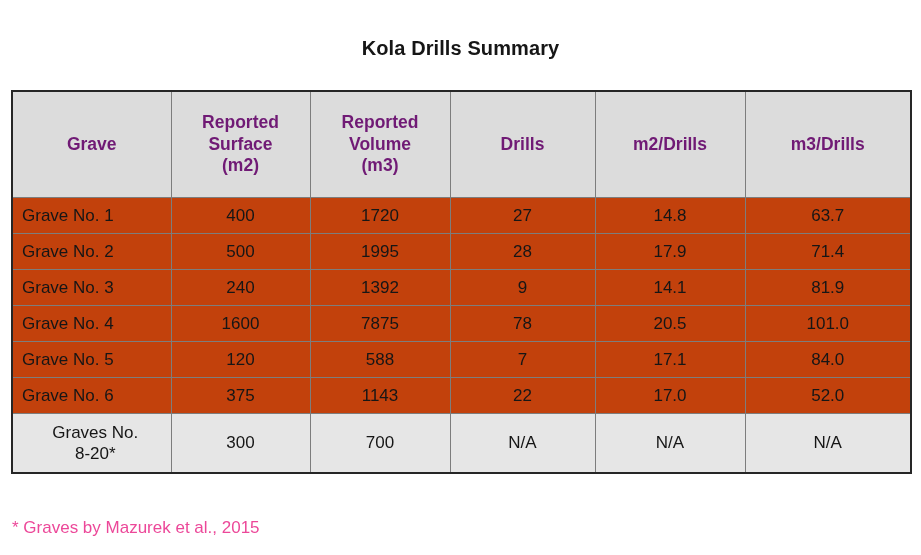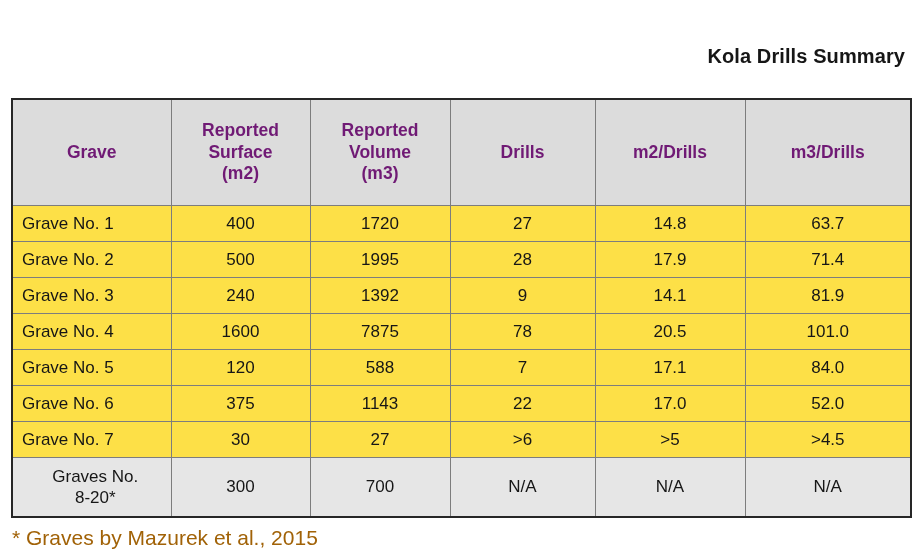--- a/index.html
+++ b/index.html
@@ -14,25 +14,25 @@
     color: #111111;
     overflow: hidden;
   }
   .page {
     position: relative;
     width: 921px;
     height: 555px;
     box-sizing: border-box;
   }
   .title {
-    text-align: right;
+    text-align: center;
     font-size: 20px;
     font-weight: bold;
     color: #161616;
-    margin: 16px;
+    margin: 8px;
     padding: 29px 0 0 0;
     letter-spacing: 0.1px;
   }
   .table-wrap {
     position: absolute;
     left: 11px;
     top: 82px;
     width: 899px;
   }
   table.data {
@@ -59,42 +59,42 @@
   }
   table.data thead th .hl {
     display: block;
   }
   table.data thead th.first-col {
     text-align: center;
   }
   table.data tbody td {
     height: 35px;
     text-align: center;
-    background: #fde047;
+    background: #c2410c;
     color: #161616;
   }
   table.data tbody td.label {
     text-align: left;
     padding-left: 9px;
   }
   table.data tbody tr.last-row td {
     height: 58px;
     background: #e6e6e6;
   }
   table.data tbody tr.last-row td.label {
     text-align: center;
     padding-left: 7px;
     line-height: 1.25;
   }
   .footnote {
     position: absolute;
     left: 12px;
     top: 510px;
-    font-size: 21px;
-    color: #a16207;
+    font-size: 17px;
+    color: #ec4899;
   }
   
   col.c0 { width: 159px; }
   col.c1 { width: 139px; }
   col.c2 { width: 140px; }
   col.c3 { width: 145px; }
   col.c4 { width: 150px; }
   col.c5 { width: 166px; }
 </style>
 </head>
@@ -182,28 +182,20 @@
           <td>84.0</td>
         </tr>
         <tr>
           <td class="label">Grave No. 6</td>
           <td>375</td>
           <td>1143</td>
           <td>22</td>
           <td>17.0</td>
           <td>52.0</td>
         </tr>
-        <tr>
-          <td class="label">Grave No. 7</td>
-          <td>30</td>
-          <td>27</td>
-          <td>&gt;6</td>
-          <td>&gt;5</td>
-          <td>&gt;4.5</td>
-        </tr>
         <tr class="last-row">
           <td class="label" style="white-space:pre-line;">Graves No.
 8-20*</td>
           <td>300</td>
           <td>700</td>
           <td>N/A</td>
           <td>N/A</td>
           <td>N/A</td>
         </tr>
       </tbody>

